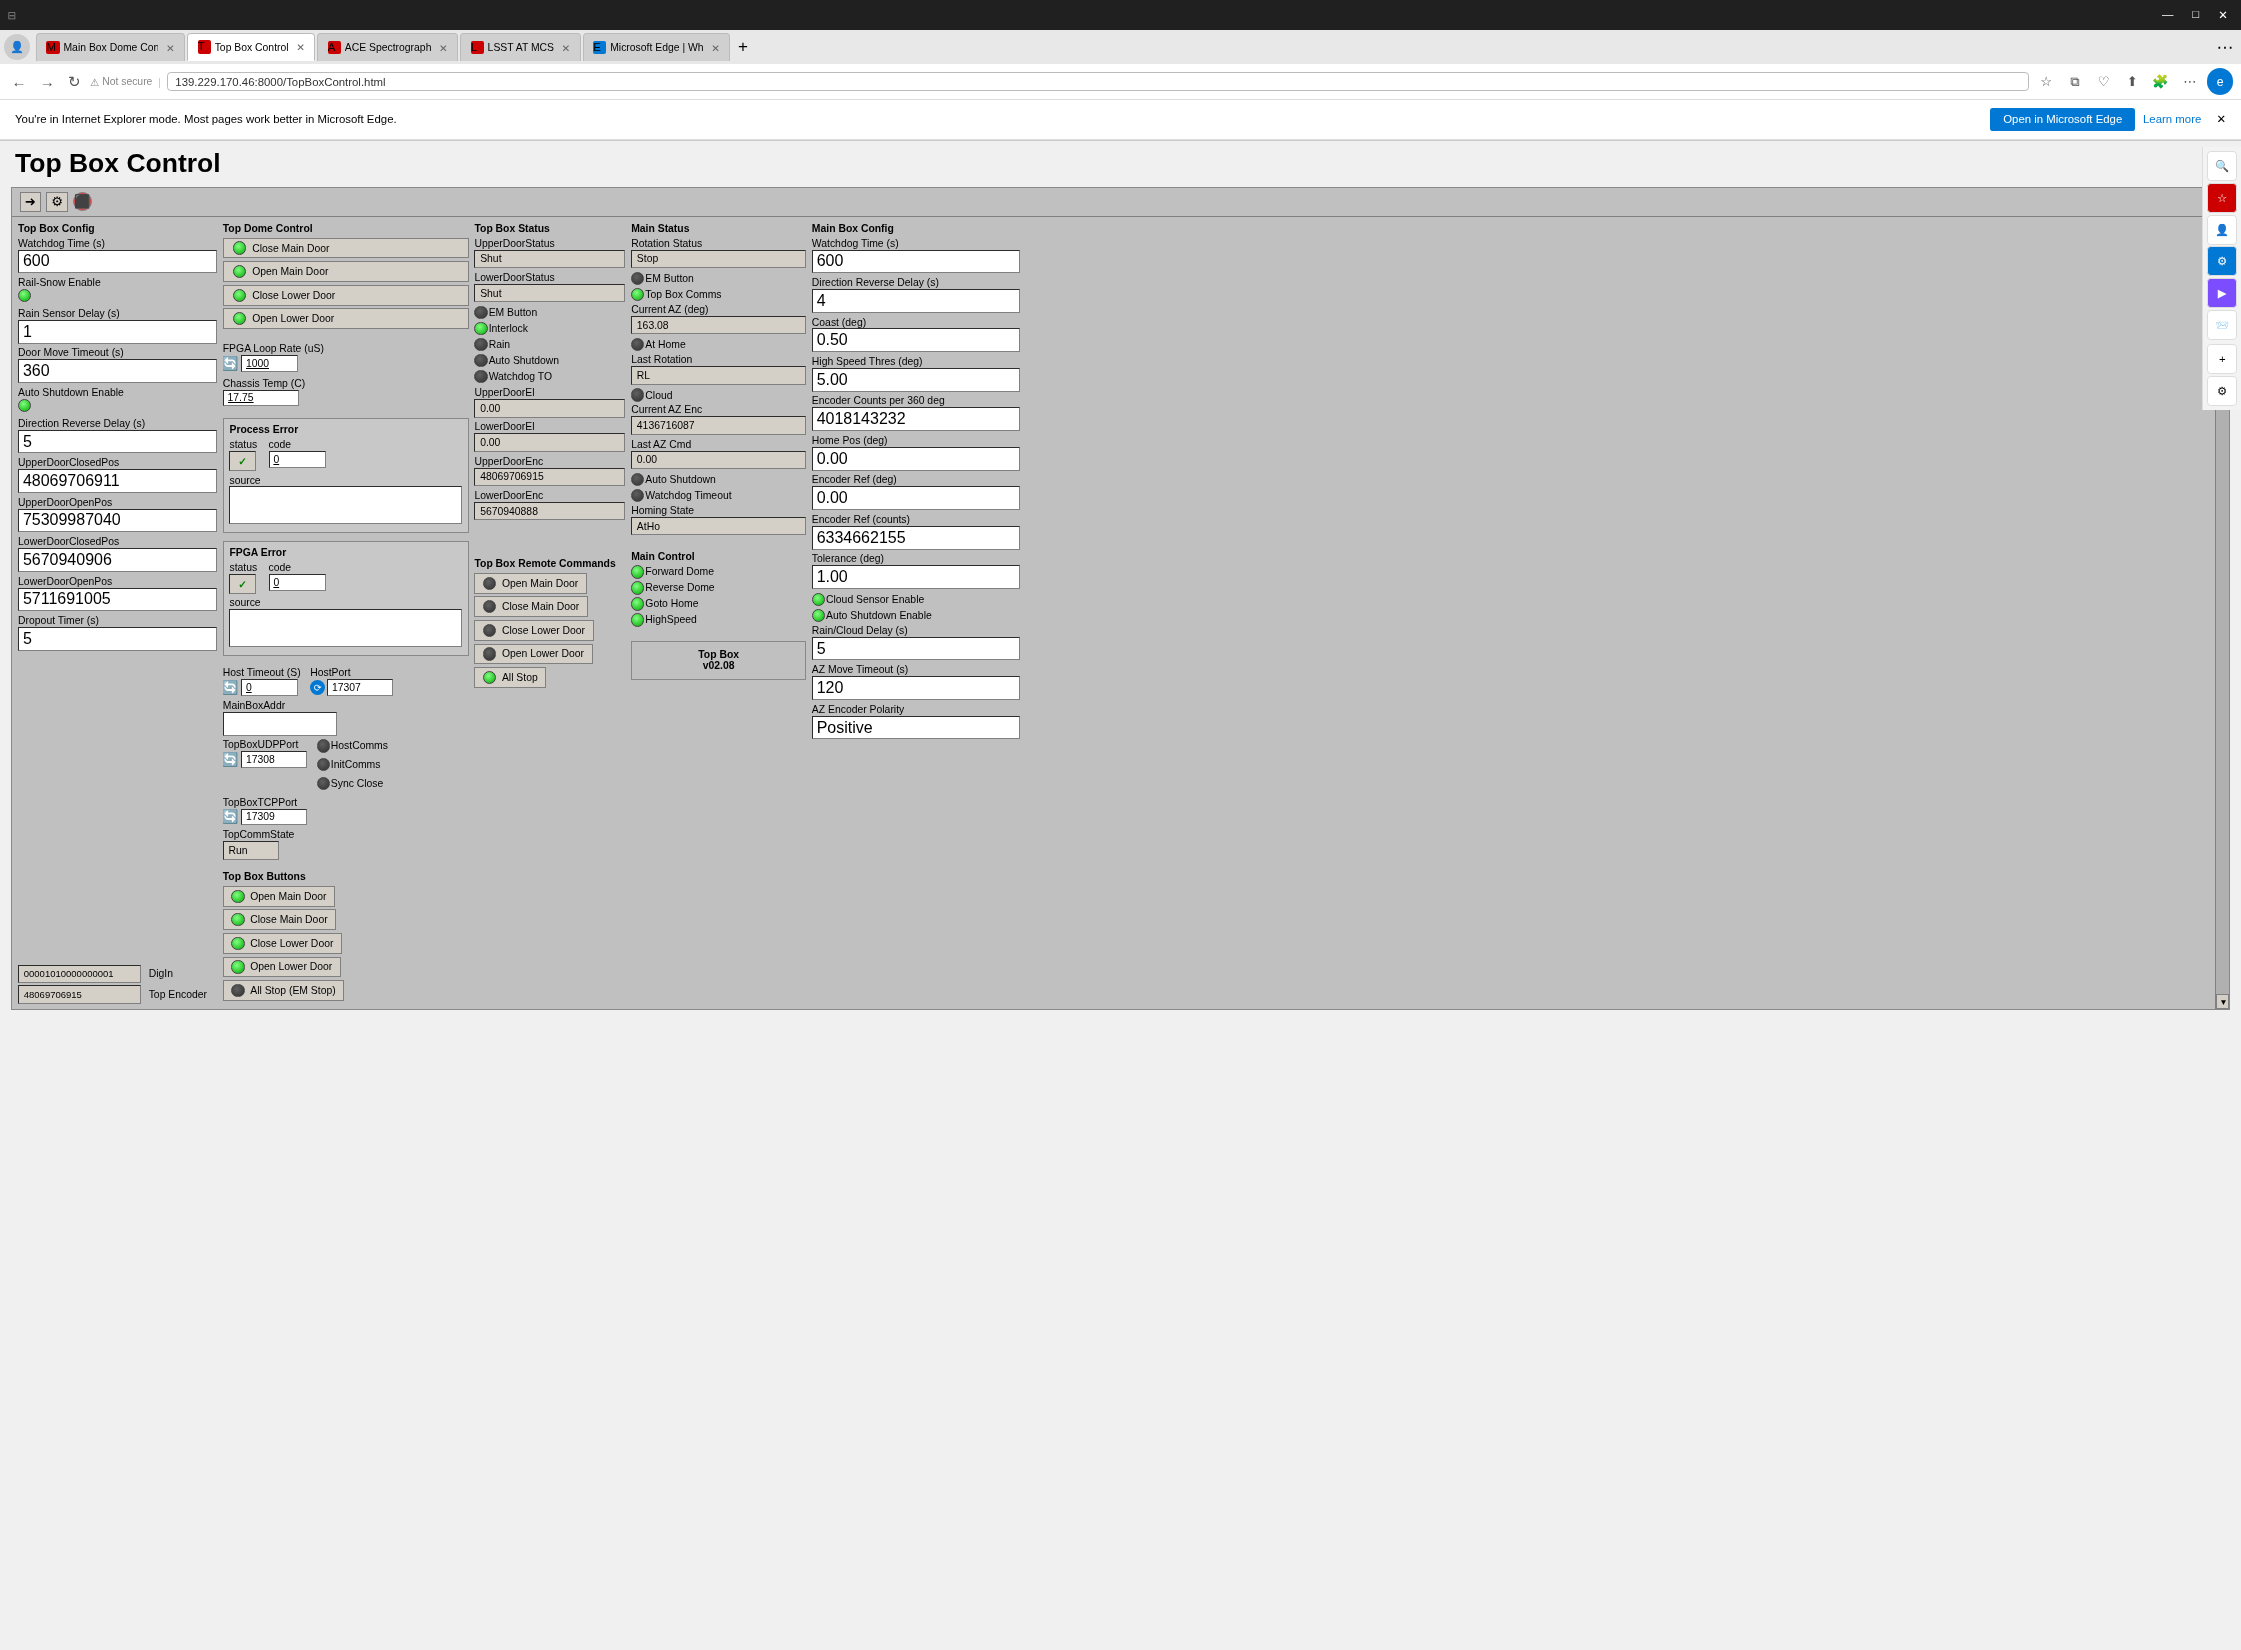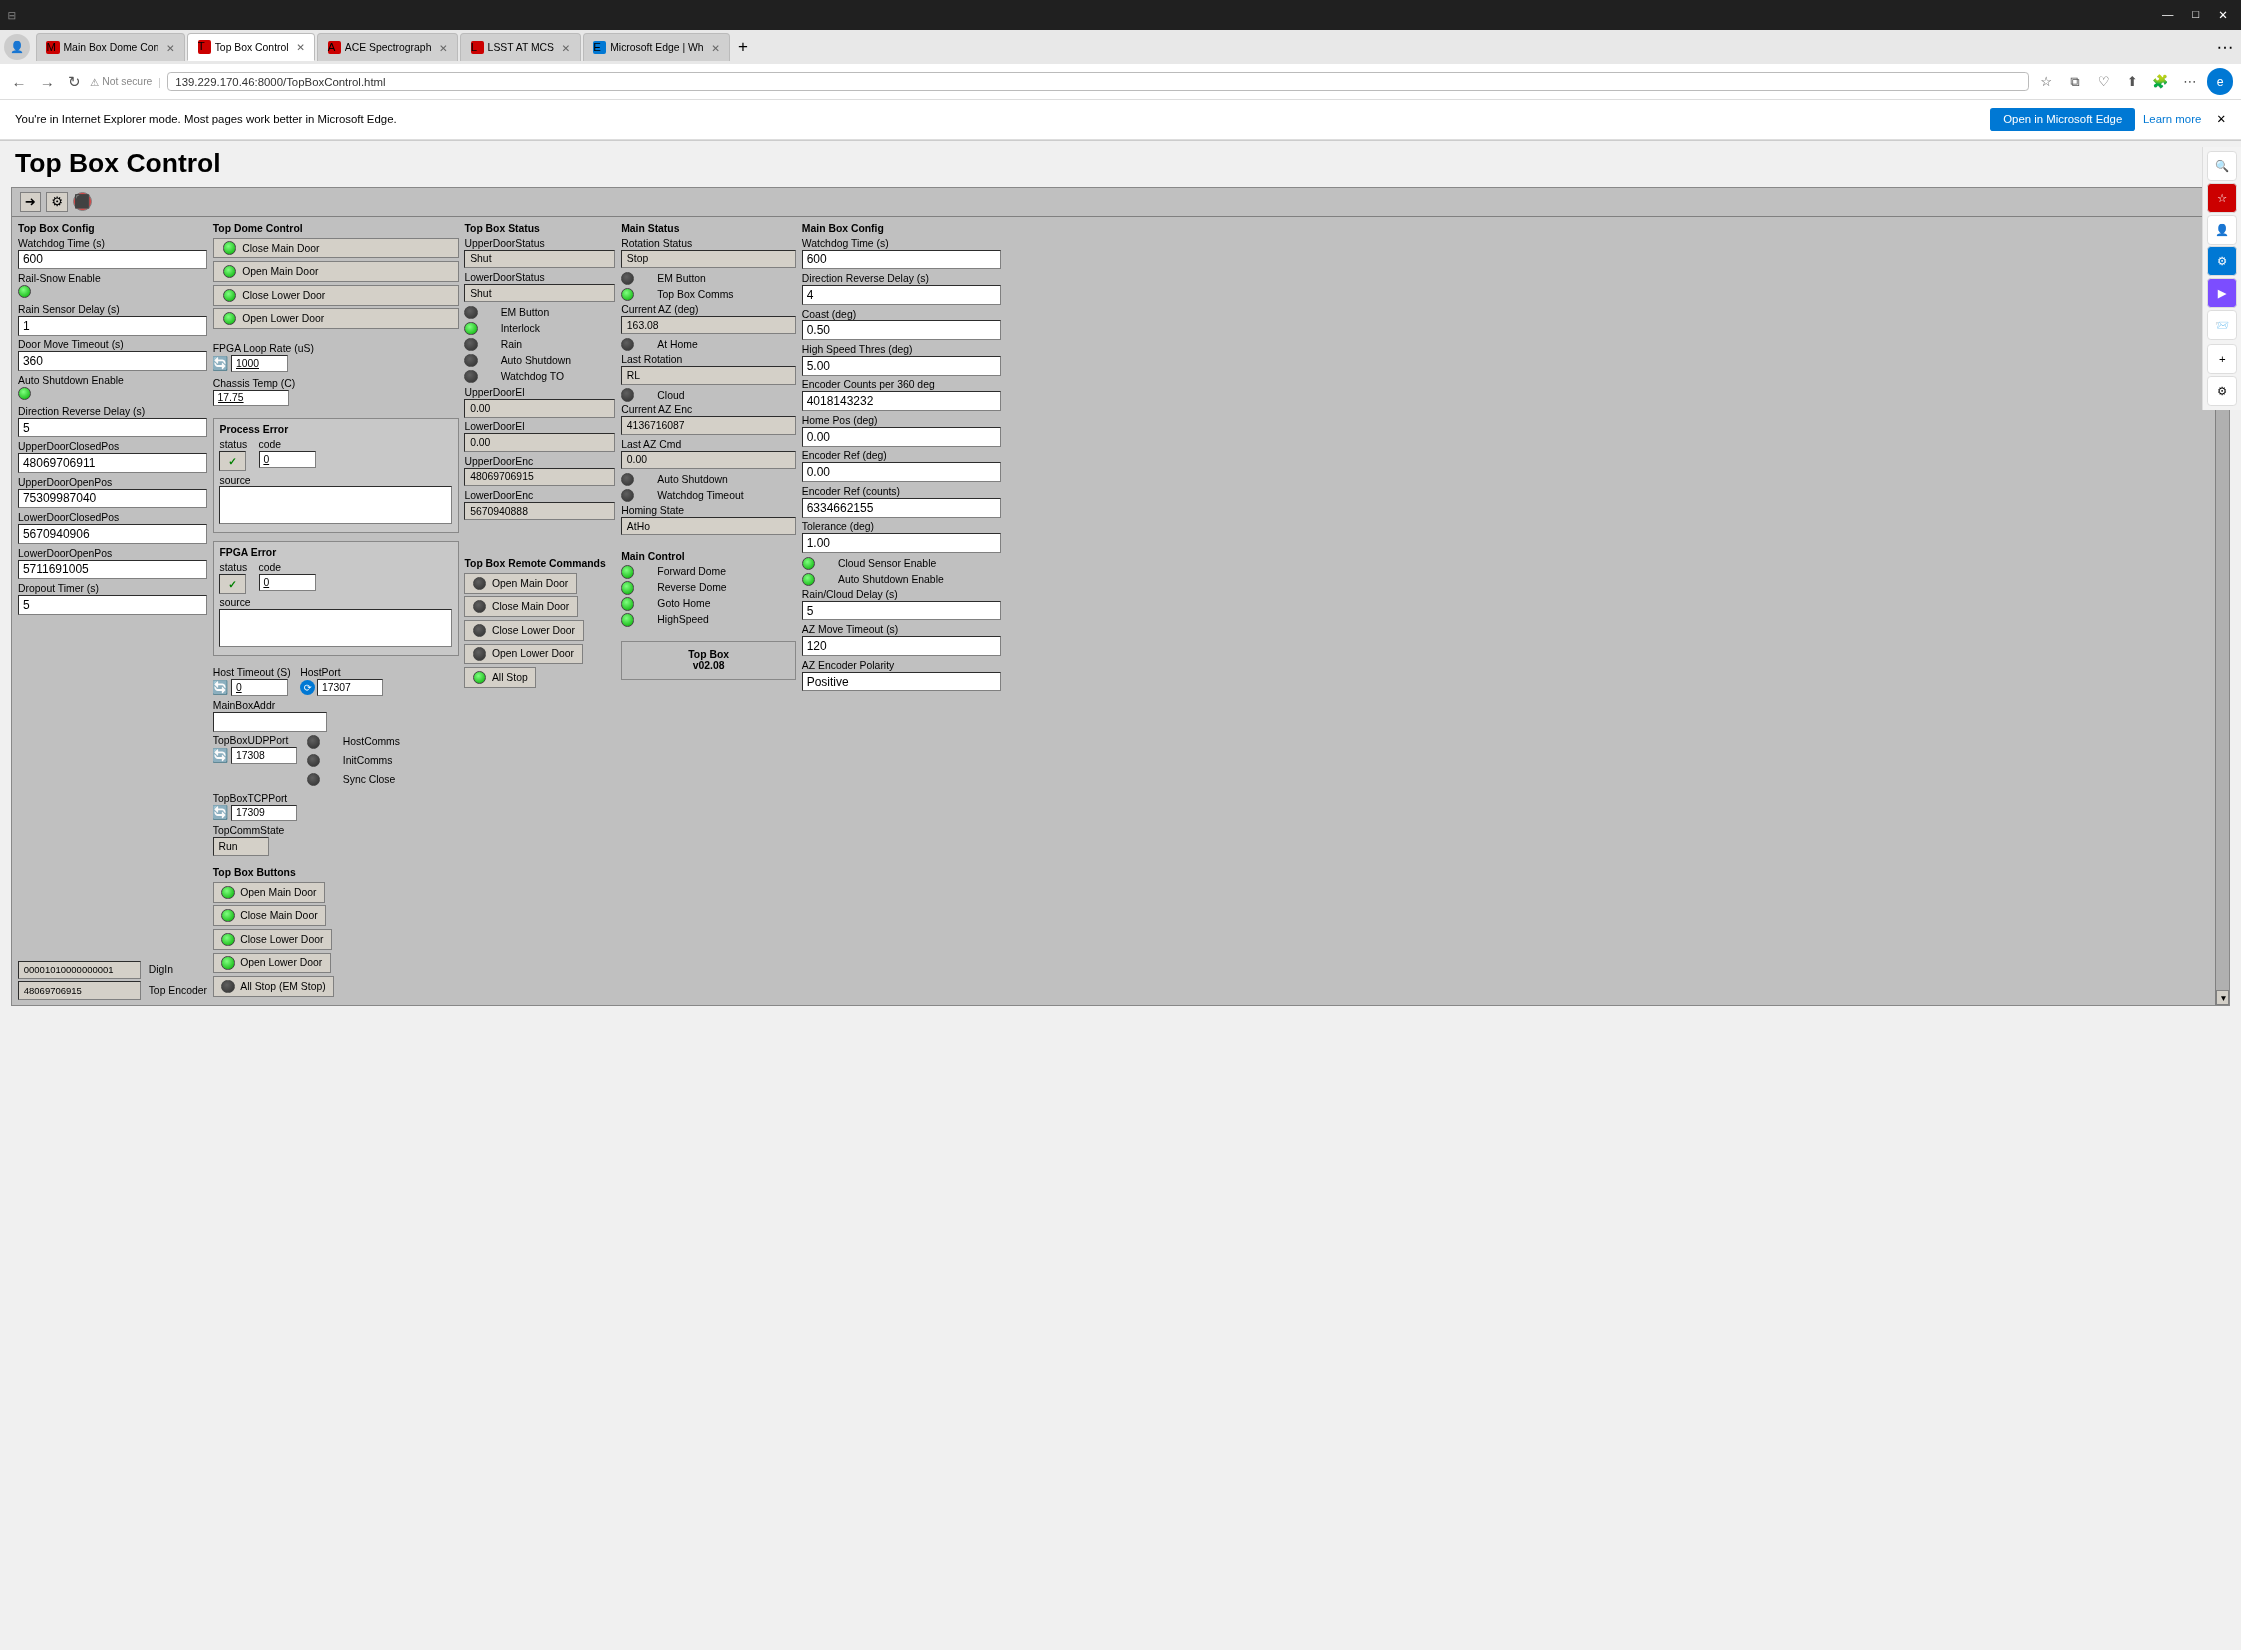--- a/index.html
+++ b/index.html
@@ -27,27 +27,27 @@
     .page-title { font-size: 26.5px; font-weight: bold; padding: 11.4px 15px 7.6px; }
 
     
     .menu-bar { display: flex; align-items: center; padding: 3.8px 7.6px; background: #d4d0c8; border-bottom: 0.9px solid #808080; gap: 15px; }
     .menu-item { cursor: pointer; font-size: 11.4px; }
     .toolbar { display: flex; align-items: center; padding: 3.8px 7.6px; gap: 5.7px; border-bottom: 0.9px solid #808080; }
     .toolbar-btn { background: #d4d0c8; border: 0.9px solid #808080; padding: 1.9px 3.8px; cursor: pointer; font-size: 13.2px; }
 
     .field-group { margin-bottom: 3.8px; }
     .field-label { font-size: 10.4px; margin-bottom: 0.9px; }
-    .field-input { background: #fff; border: 0.9px inset #808080; padding: 1.9px 3.8px; font-size: 12px; width: 100%; }
+    .field-input { background: #fff; border: 0.9px inset #808080; padding: 1.9px 3.8px; font-size: 16px; width: 100%; }
 
     .led { width: 13.2px; height: 13.2px; border-radius: 50%; display: inline-block; border: 0.9px solid #444; flex-shrink: 0; }
     .led-green { background: radial-gradient(circle at 40% 35%, #80ff80, #00aa00); }
     .led-off { background: radial-gradient(circle at 40% 35%, #606060, #303030); }
 
-    .led-row { display: flex; align-items: center; gap: 23px; margin-bottom: 2.8px; font-size: 10.4px; }
+    .led-row { display: flex; align-items: center; gap: 1px; margin-bottom: 2.8px; font-size: 10.4px; }
     .section-title { font-size: 10.4px; font-weight: bold; margin-bottom: 3.8px; }
 
     .dome-btn { background: #d4d0c8; border: 0.9px solid #808080; padding: 2.8px 9.5px; cursor: pointer; font-size: 10.4px; display: flex; align-items: center; gap: 5.7px; margin-bottom: 2.8px; width: 100%; }
 
     .small-input { width: 57px; background: #fff; border: 0.9px inset #808080; padding: 1.9px 3.8px; font-size: 10.4px; text-decoration: underline; }
 
     .text-area { background: #fff; border: 0.9px inset #808080; width: 100%; height: 38px; font-size: 10.4px; padding: 1.9px; resize: none; }
 
     .port-input { width: 66px; background: #fff; border: 0.9px inset #808080; padding: 1.9px 3.8px; font-size: 10.4px; }
 

